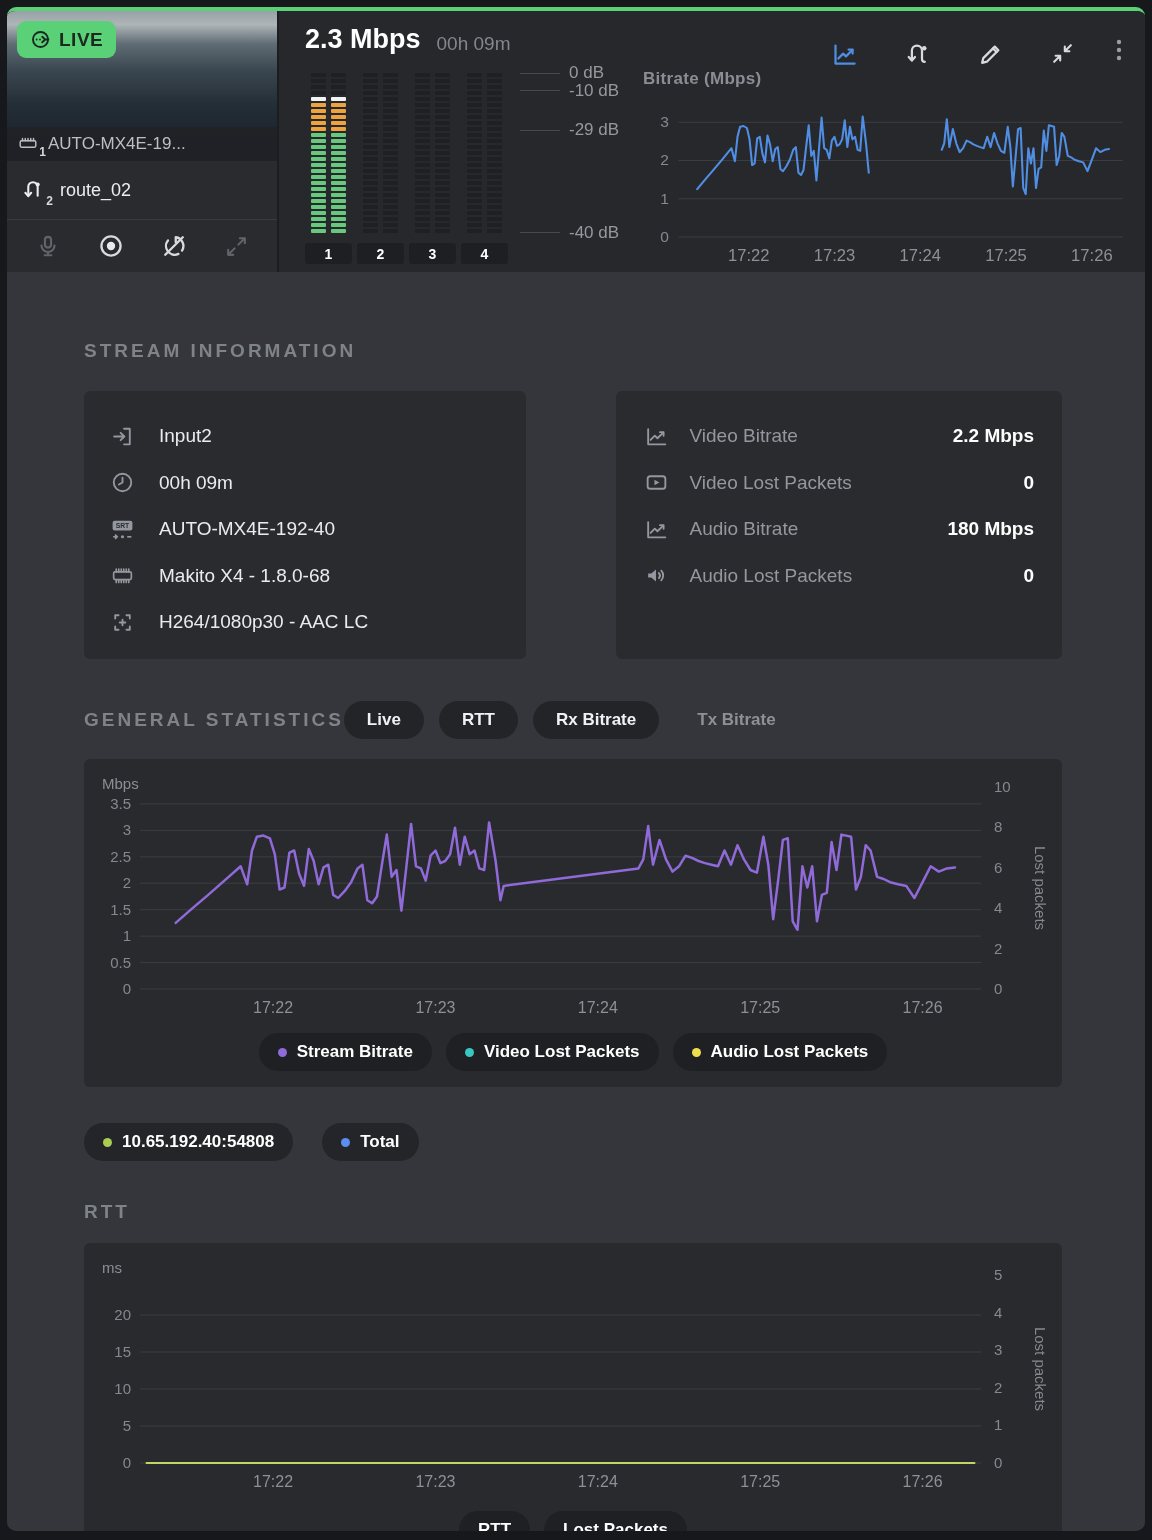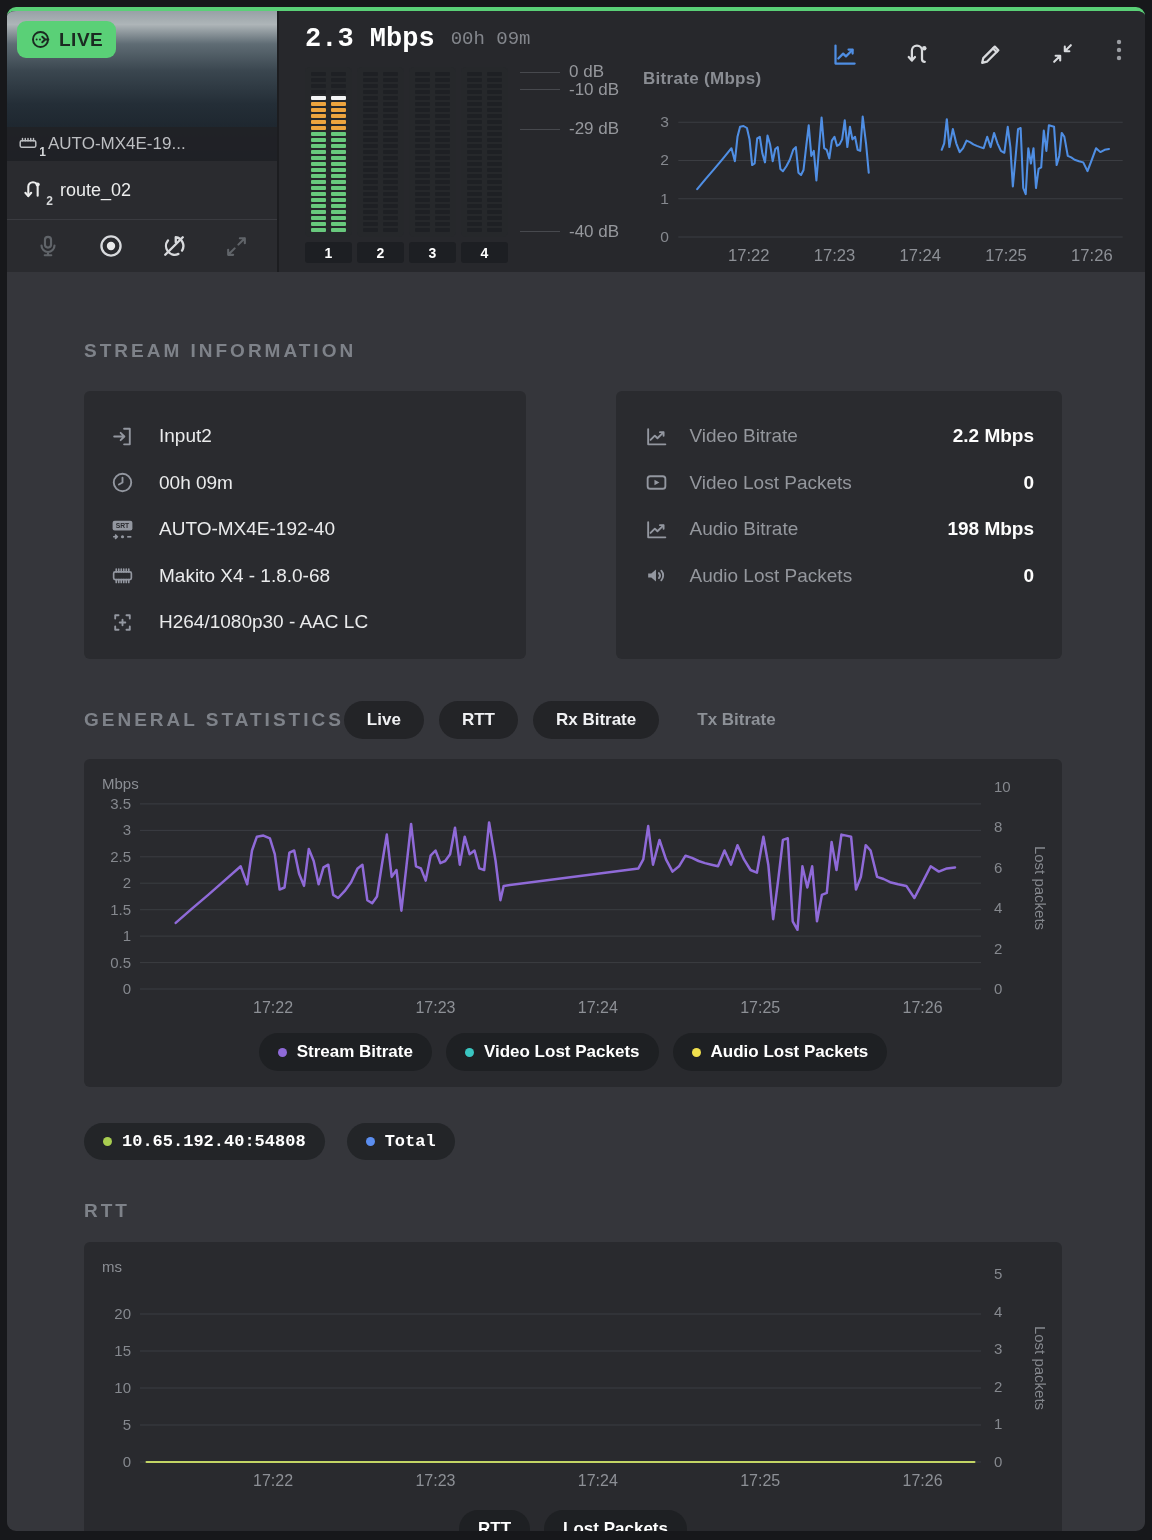--- a/index.html
+++ b/index.html
@@ -19,21 +19,21 @@
                 display:flex; align-items:center; gap:9px; padding:0 10px; color:#bdbfc2; font-size:17px; }
   .iconwrap { position:relative; display:inline-flex; }
   .subnum { position:absolute; right:-7px; bottom:-4px; font-size:12px; font-weight:bold; color:#d6d8da; }
   .route-row { height:58px; display:flex; align-items:center; gap:14px; padding:0 14px;
                background:#2a2b2f; color:#eceded; font-size:18px; }
   .panel-actions { flex:1; border-top:1px solid #3a3b40; background:#2a2b2f; display:flex; align-items:center;
                    justify-content:space-around; padding:0 10px; }
   .act { display:inline-flex; cursor:pointer; }
 
   .meter-col { width:336px; min-width:336px; padding:13px 0 0 26px; }
-  .title-row { display:flex; align-items:center; gap:16px;font-family:Liberation Mono, monospace; }
+  .title-row { display:flex; align-items:flex-end; gap:16px; }
   .big-rate { font-size:27px; font-weight:bold; color:#fff; }
   .uptime { font-size:19px; color:#83868c; }
   .meter-area { display:flex; margin-top:13px; }
   .channels { display:flex; gap:5px; }
   .channel { width:47px; }
   .seg-box { background:#26282b; border-radius:5px; padding:5px 6px 3px; display:flex; gap:5px; height:170px; }
   .mbar { width:15px; display:flex; flex-direction:column; }
   .seg { height:3.5px; margin-bottom:2.5px; border-radius:1px; }
   .ch-label { margin-top:5px; height:21px; background:#1d1f23; border-radius:3px; color:#fff; font-weight:bold;
               font-size:14px; display:flex; align-items:center; justify-content:center; }
@@ -67,21 +67,21 @@
   .tab { padding:9px 23px; border-radius:22px; background:#232427; color:#f0f1f3; font-size:17px; font-weight:600; cursor:pointer; }
   .tab.inactive { background:transparent; color:#8d9197; }
 
   .chart-card { background:#292a2e; border-radius:6px; margin-top:20px; padding:14px 0 16px; position:relative; }
   .unit-label { position:absolute; left:18px; top:16px; font-size:15px; color:#8b8e94; }
   .chart-card svg { display:block; width:973px; }
   .legend { display:flex; justify-content:center; gap:14px; margin-top:8px; }
   .pill { display:flex; align-items:center; gap:10px; background:#1e2023; border-radius:20px; padding:9px 19px;
           font-size:17px; font-weight:600; color:#fff; cursor:pointer; }
   .dot { width:9px; height:9px; border-radius:50%; }
-  .badge-row { display:flex; gap:22px; margin-top:36px;font-family:Liberation Mono, monospace; }
+  .badge-row { display:flex; gap:29px; margin-top:36px; }
   .badge-row .pill { background:#232528; }
   .h-rtt { margin-top:40px; }
 
   .tick { fill:#85888e; font-size:15px; font-family:"Liberation Sans", sans-serif; }
   .xtick { fill:#8d9096; font-size:16px; font-family:"Liberation Sans", sans-serif; }
   svg .axlbl { fill:#85888e; font-size:15px; }
   .ico { stroke:#9397a0; stroke-width:1.8; fill:none; stroke-linecap:round; stroke-linejoin:round; }
   .ico-b { stroke:#d8dadd; stroke-width:2; fill:none; stroke-linecap:round; stroke-linejoin:round; }
   .ico-dim { stroke:#606469; stroke-width:2; fill:none; stroke-linecap:round; stroke-linejoin:round; }
   .ico-blue { stroke:#4f8ee3; stroke-width:2; fill:none; stroke-linecap:round; stroke-linejoin:round; }
@@ -560,21 +560,21 @@
           <span class="stat-label">Video Lost Packets</span>
           <span class="stat-value">0</span>
         </div>
         <div class="stat-row">
           <svg class="ico" width="25" height="25" viewBox="0 0 24 24">
             <path d="M4 5 V19.5 H20.5"></path>
             <path d="M6.3 15.3 L10.4 11.2 L12.9 13.7 L18.4 8.2"></path>
             <path d="M15.3 7.8 H18.8 V11.3"></path>
           </svg>
           <span class="stat-label">Audio Bitrate</span>
-          <span class="stat-value">198 Mbps</span>
+          <span class="stat-value">180 Mbps</span>
         </div>
         <div class="stat-row">
           <svg class="ico" width="25" height="25" viewBox="0 0 24 24">
             <path d="M4 10 V14 H7 L11.5 17.8 V6.2 L7 10 Z" fill="#9397a0" stroke="none"></path>
             <path d="M14.3 9.6 a3.6 3.6 0 0 1 0 4.8 M16.6 7.4 a6.8 6.8 0 0 1 0 9.2"></path>
           </svg>
           <span class="stat-label">Audio Lost Packets</span>
           <span class="stat-value">0</span>
         </div>
       </div>

